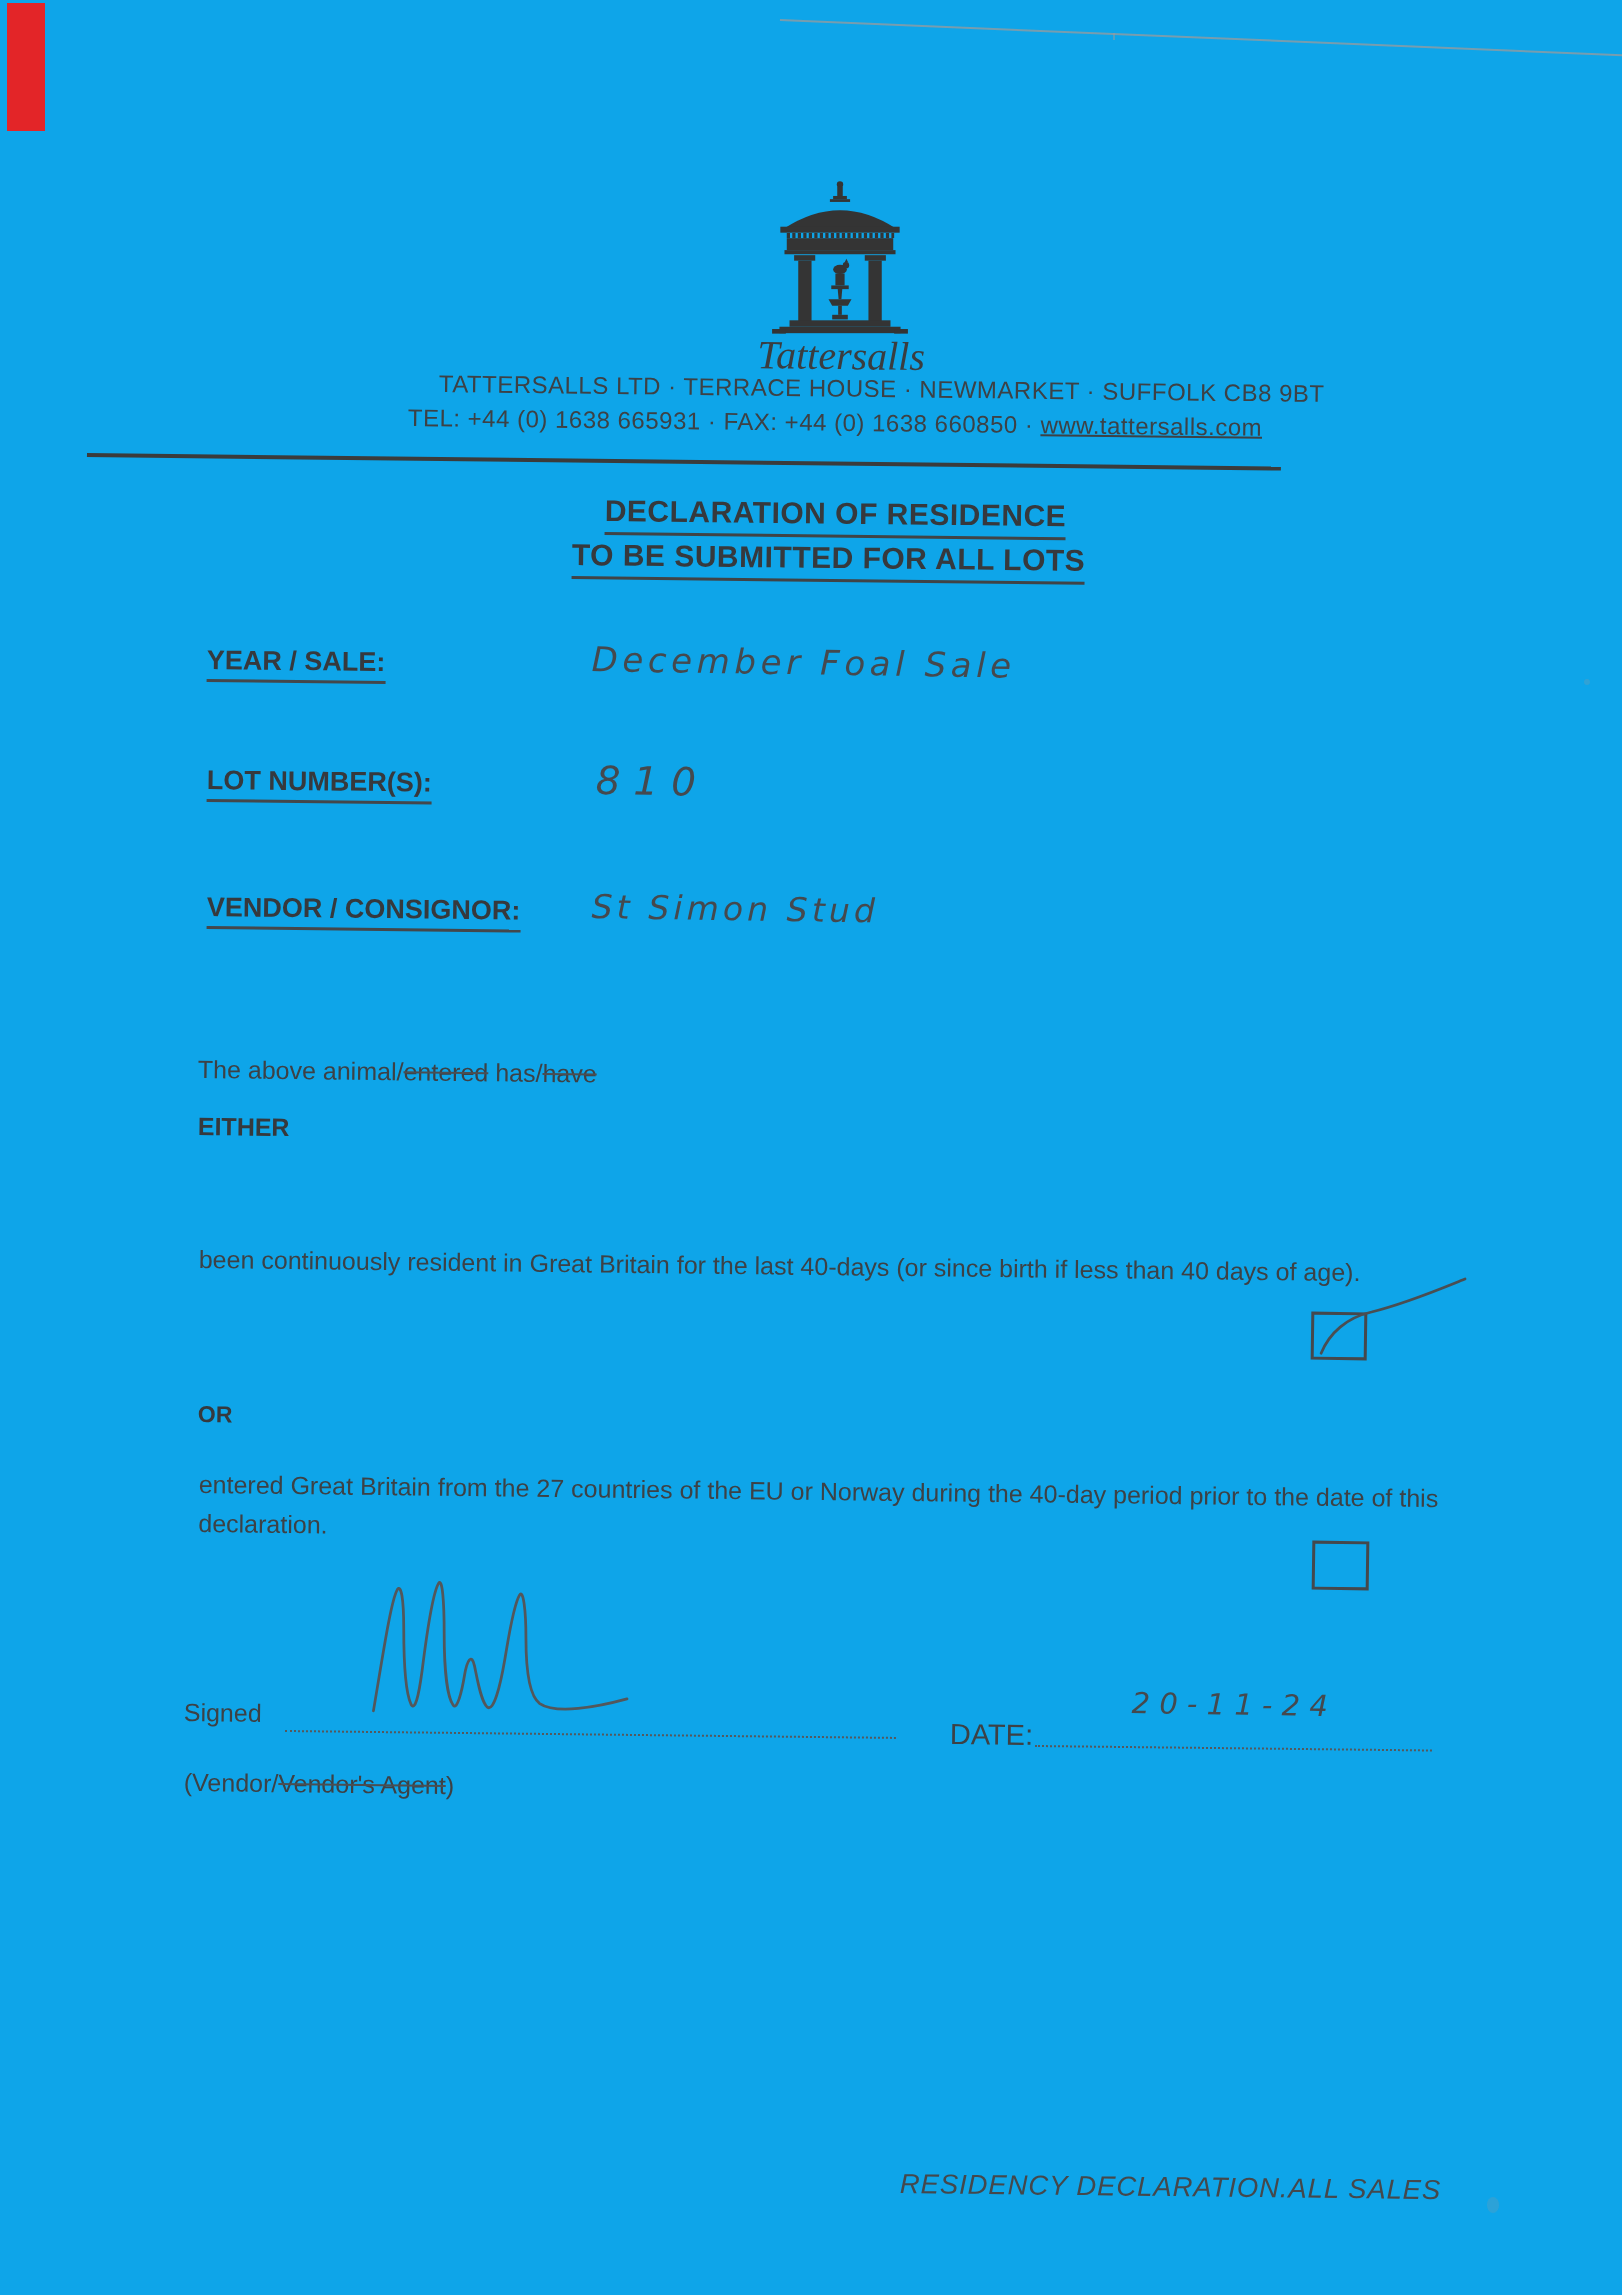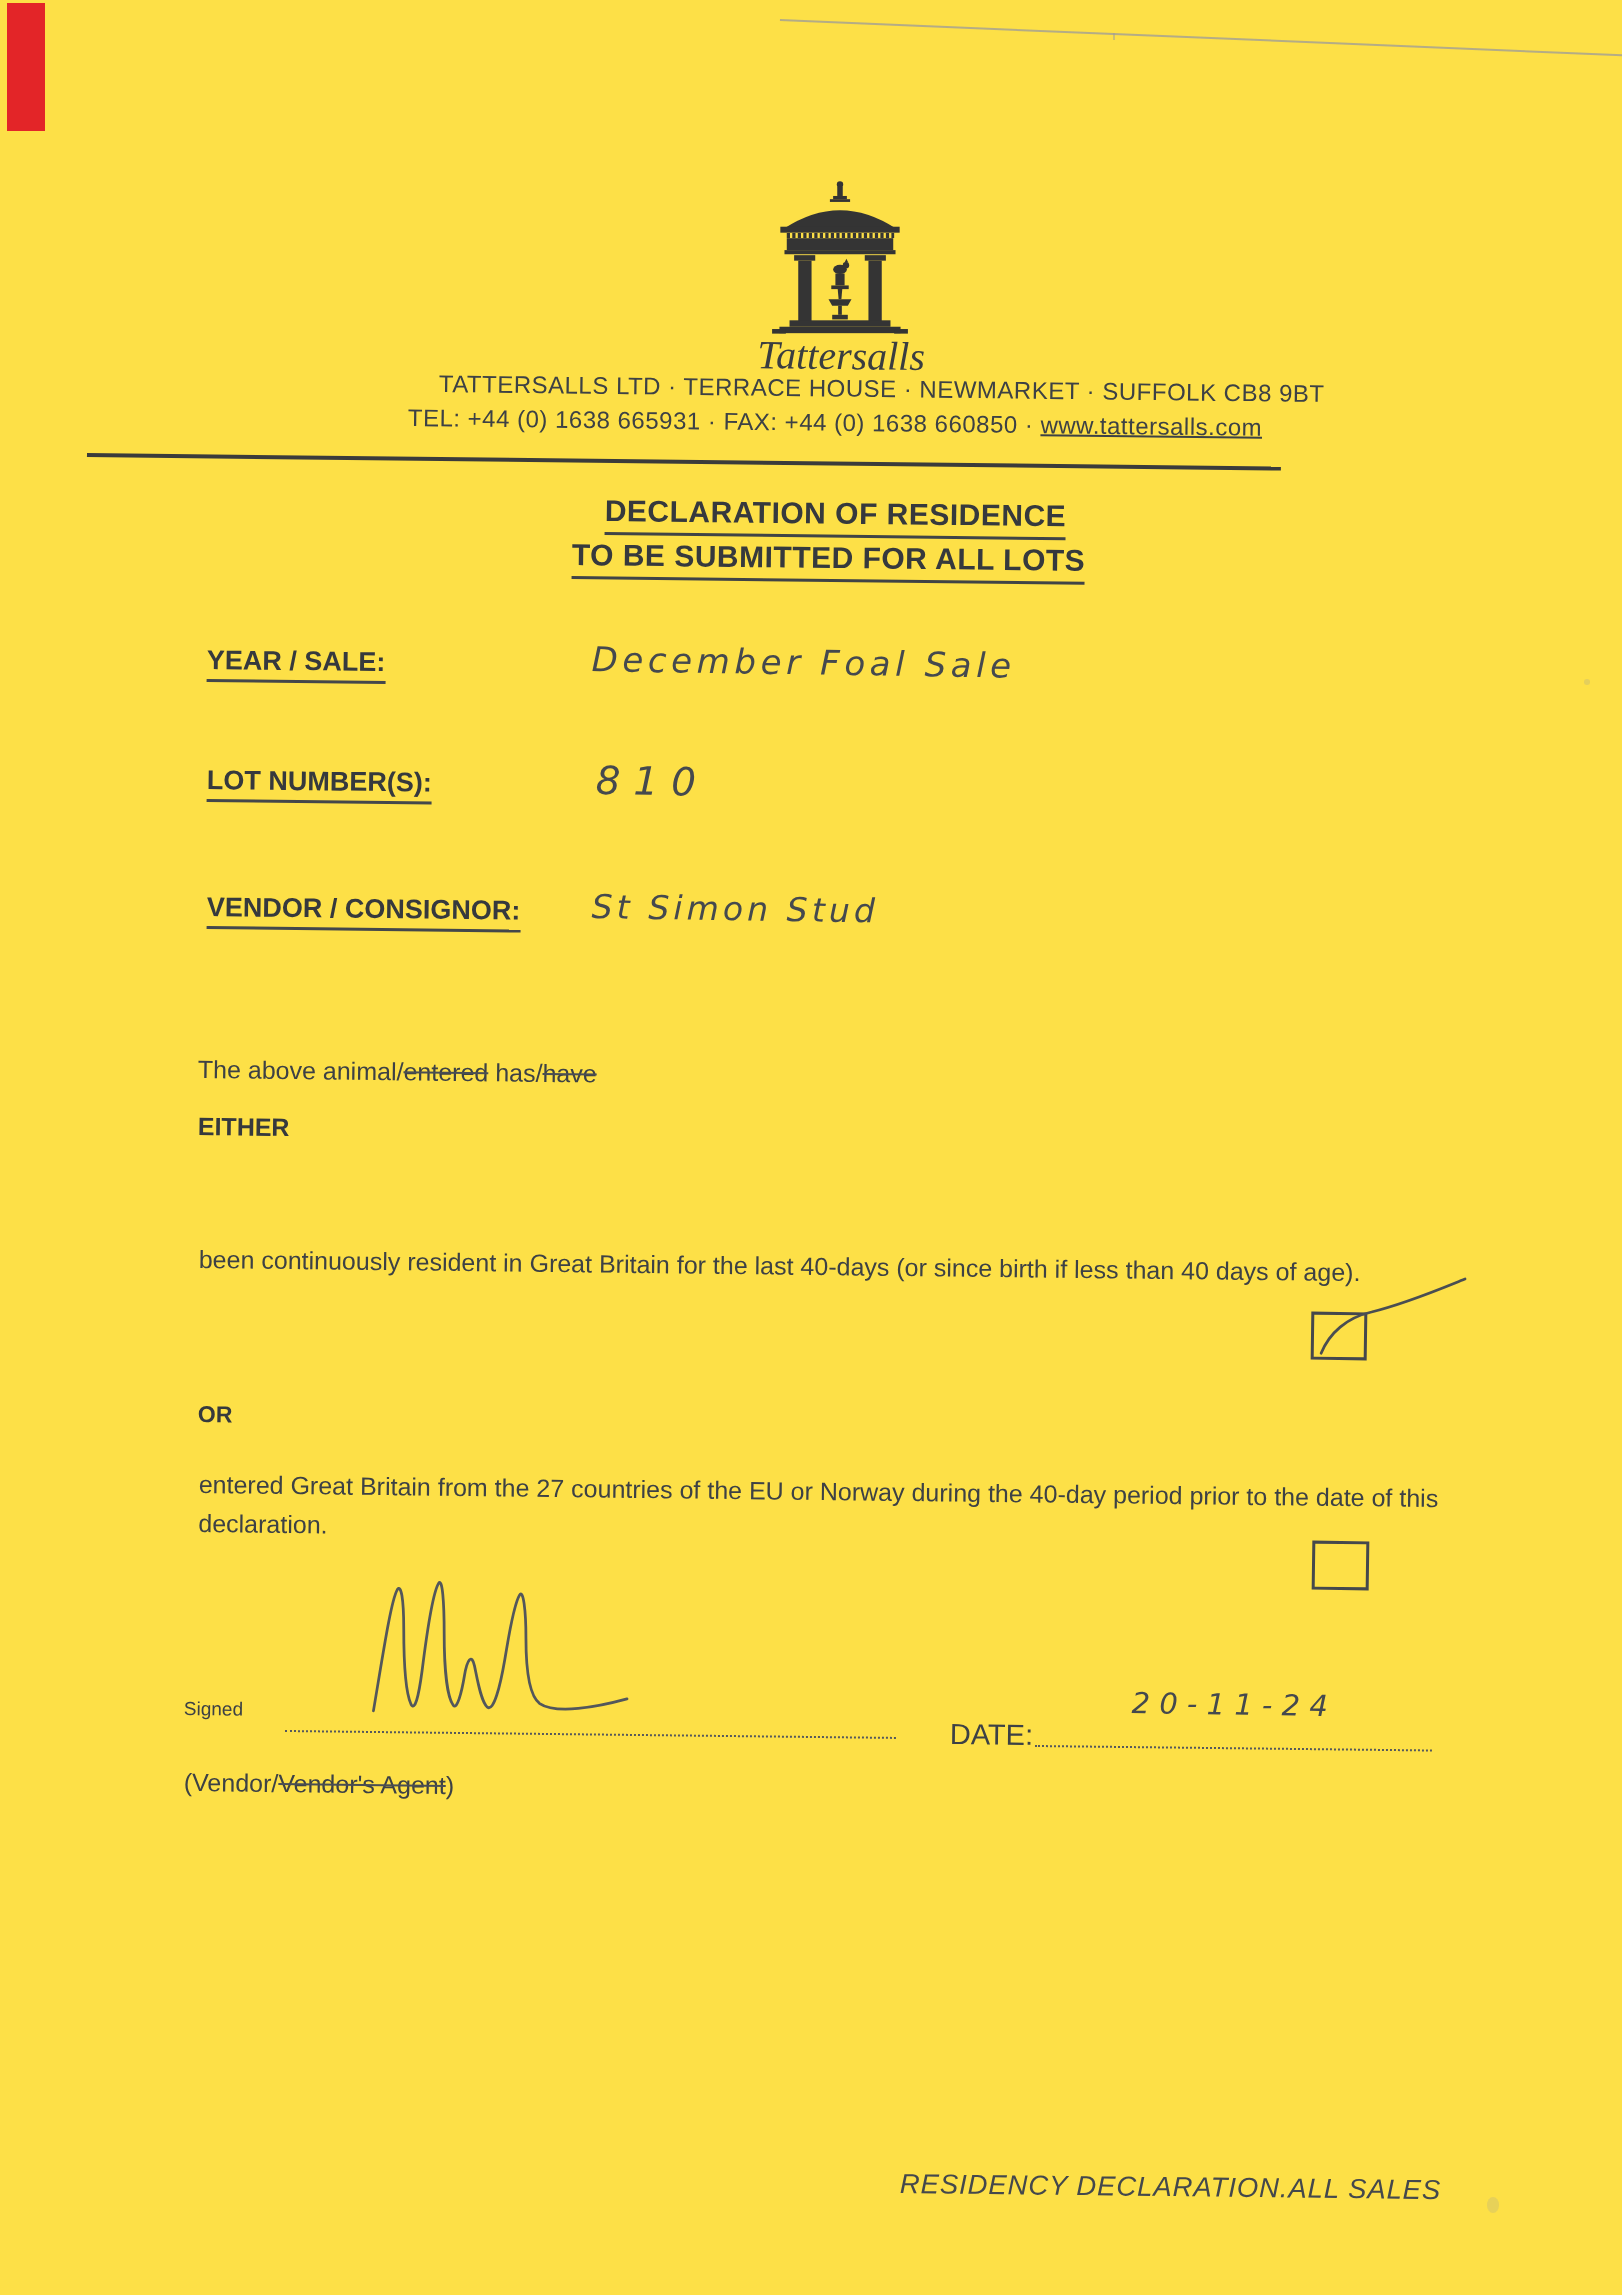--- a/index.html
+++ b/index.html
@@ -1,17 +1,17 @@
 <!DOCTYPE html>
 <html style="font-size:7.3px"><head>
 <meta charset="utf-8">
 <style>
   html,body{margin:0;padding:0;background:#ffffff;}
   #page{
-    position:relative;width:1623px;height:2295px;background:#fde047;overflow:hidden;
+    position:relative;width:1623px;height:2295px;background:#0ea5e9;overflow:hidden;
     font-family:"Liberation Sans",sans-serif;color:#3d4145;
   }
   .abs{position:absolute;white-space:nowrap;}
   .tilt{transform:rotate(0.65deg);transform-origin:0 0;}
   .bold{font-weight:bold;color:#36393d;}
   .ul-thick{border-bottom:3.7px solid #44474b;padding-bottom:2.8px;}
   .ul-title{border-bottom:3.2px solid #404346;padding-bottom:3.7px;}
   .hand{
     font-family:"DejaVu Sans",sans-serif;font-style:italic;color:#45494e;
     transform:rotate(0.9deg);transform-origin:0 0;
@@ -118,21 +118,21 @@
              C 196 296 206 258 212 222
              C 218 186 228 172 234 200
              C 240 228 248 278 262 290
              C 276 300 290 244 300 186
              C 308 140 318 70 332 46
              C 340 32 346 78 346 140
              C 346 206 354 266 376 282
              C 412 306 500 290 566 272" fill="none" stroke="#53575b" stroke-width="6" stroke-linecap="round"></path>
   </svg>
 
-  <div class="abs tilt" style="left:184px;top:1698px;font-size:19px;">Signed</div>
+  <div class="abs tilt" style="left:184px;top:1698px;font-size:25px;">Signed</div>
   <div class="abs tilt dotted" style="left:285px;top:1730px;width:611px;"></div>
 
   <div class="abs tilt" style="left:950px;top:1718px;font-size:29px;">DATE:</div>
   <div class="abs tilt dotted" style="left:1035px;top:1745px;width:397px;"></div>
   <div class="abs hand" style="left:1132px;top:1686px;font-size:29px;letter-spacing:9.2px;">20-11-24</div>
 
   <div class="abs tilt" style="left:184px;top:1768px;font-size:25px;">
     <span>(Vendor/</span><span class="struck">Vendor's Agent</span><span>)</span>
   </div>
 

